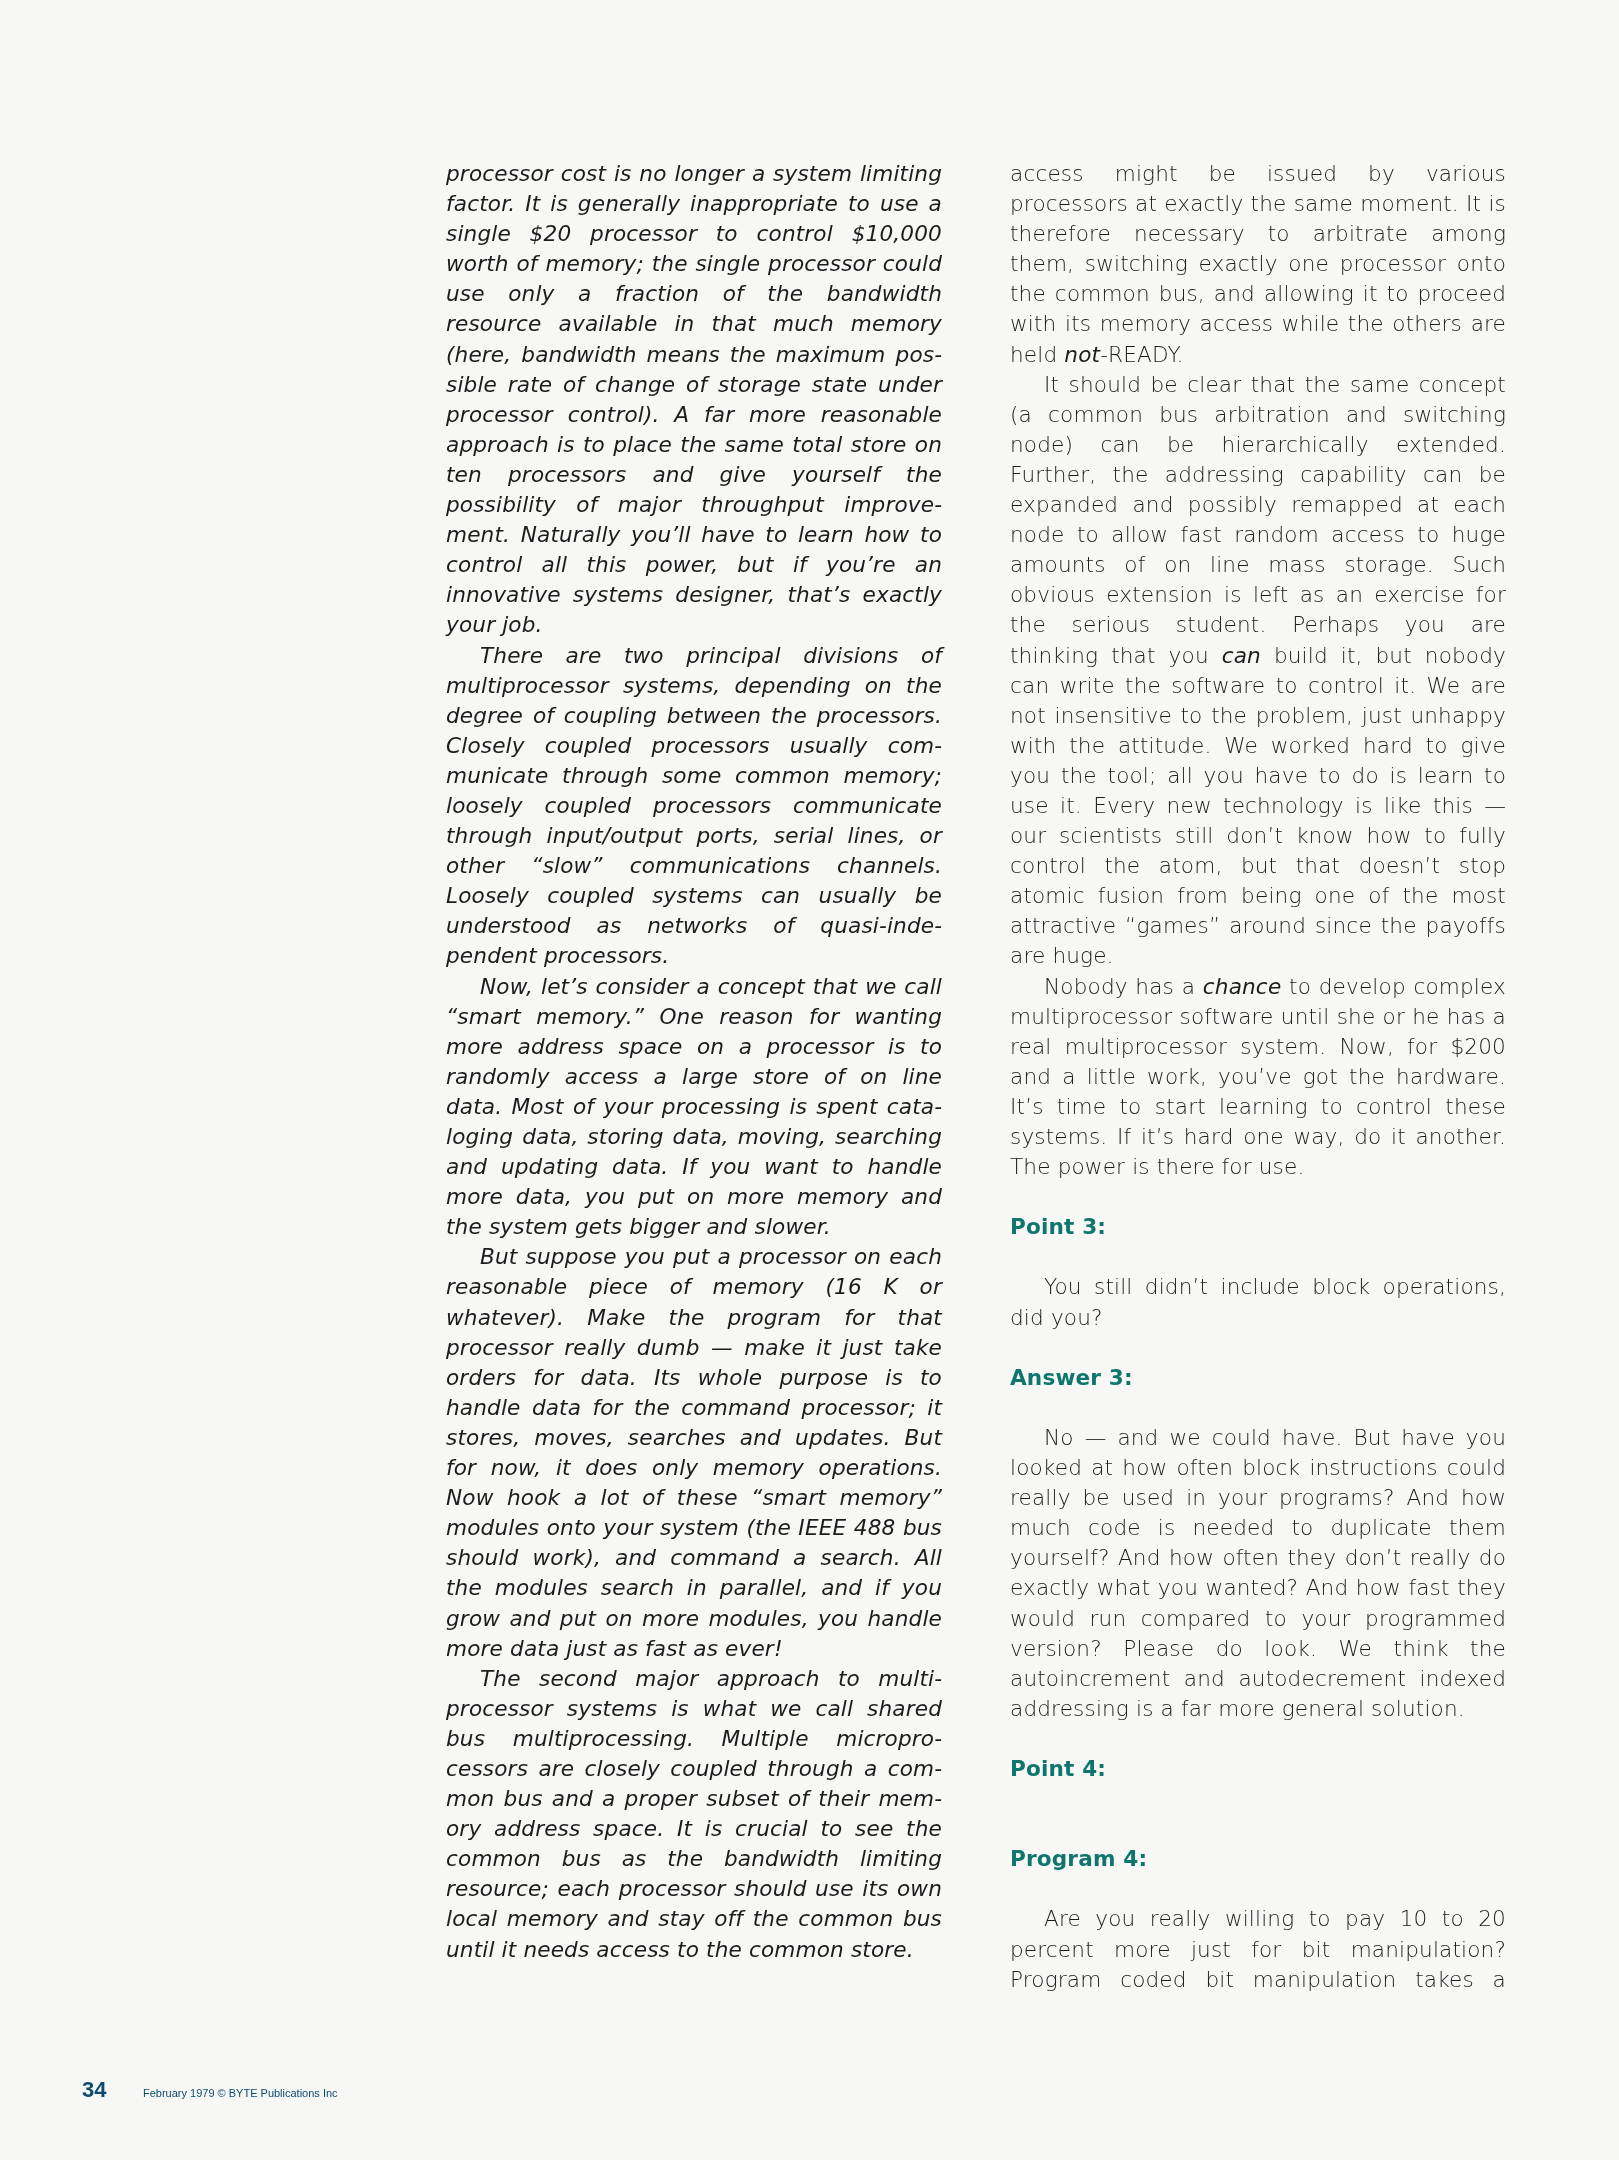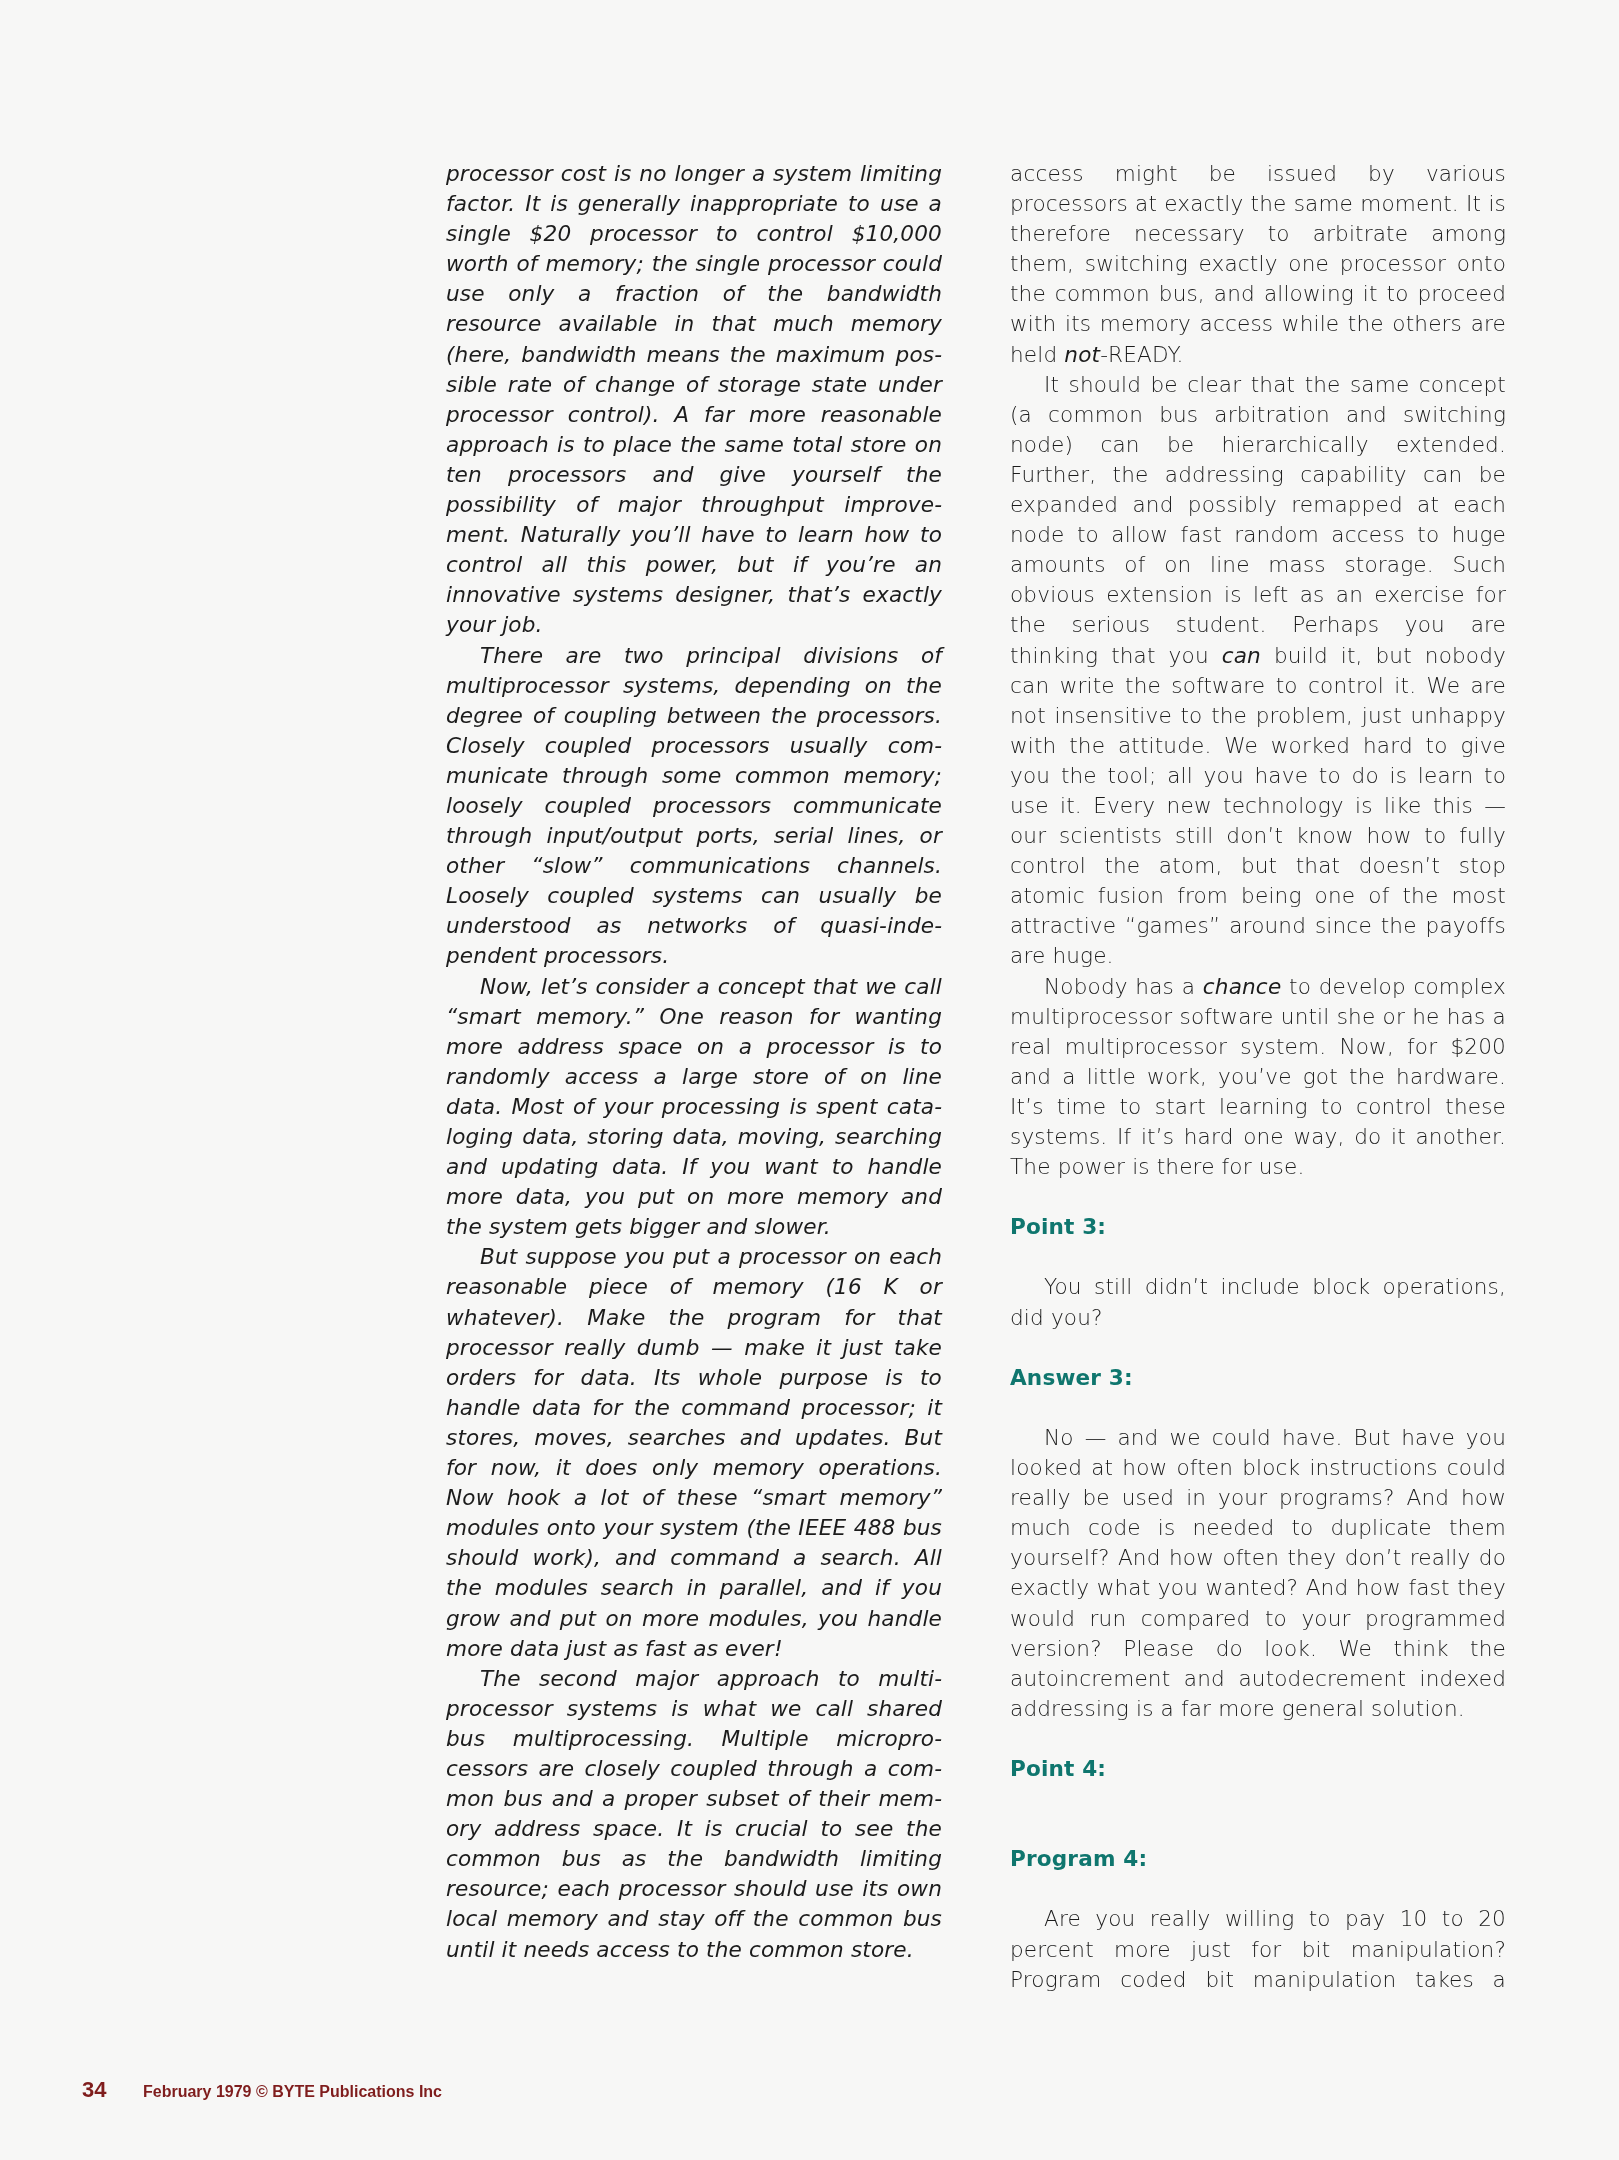--- a/index.html
+++ b/index.html
@@ -37,24 +37,24 @@
   }
   .col em { font-style: italic; margin-top: 28px; }
   .footer {
     position: absolute;
     top: 2077px;
     left: 82px;
     height: 26px;
     display: flex;
     align-items: baseline;
     font-family: "Liberation Sans", sans-serif;
-    color: #7f1d1d;
+    color: #0c4a6e;
   }
   .footer .pagenum { font-size: 22px; font-weight: bold; width: 61px; }
-  .footer .credit { font-size: 16px; font-weight: bold; }
+  .footer .credit { font-size: 11px; }
 </style>
 </head>
 <body>
 
 <div class="col col-left">
   <p class="last">processor cost is no longer a system limiting factor. It is generally inappropriate to use a single $20 processor to control $10,000 worth of memory; the single processor could use only a fraction of the bandwidth resource available in that much memory (here, bandwidth means the maximum pos­sible rate of change of storage state under processor control). A far more reasonable approach is to place the same total store on ten processors and give yourself the possibility of major throughput improve­ment. Naturally you’ll have to learn how to control all this power, but if you’re an innovative systems designer, that’s exactly your job.</p>
   <p class="ind last">There are two principal divisions of multiprocessor systems, depending on the degree of coupling between the processors. Closely coupled processors usually com­municate through some common memory; loosely coupled processors communicate through input/output ports, serial lines, or other “slow” communications channels. Loosely coupled systems can usually be understood as networks of quasi-inde­pendent processors.</p>
   <p class="ind last">Now, let’s consider a concept that we call “smart memory.” One reason for wanting more address space on a processor is to randomly access a large store of on line data. Most of your processing is spent cata­loging data, storing data, moving, searching and updating data. If you want to handle more data, you put on more memory and the system gets bigger and slower.</p>
   <p class="ind last">But suppose you put a processor on each reasonable piece of memory (16 K or whatever). Make the program for that processor really dumb — make it just take orders for data. Its whole purpose is to handle data for the command processor; it stores, moves, searches and updates. But for now, it does only memory opera­tions. Now hook a lot of these “smart memory” modules onto your system (the IEEE 488 bus should work), and command a search. All the modules search in parallel, and if you grow and put on more modules, you handle more data just as fast as ever!</p>
   <p class="ind last">The second major approach to multi­processor systems is what we call shared bus multiprocessing. Multiple micropro­cessors are closely coupled through a com­mon bus and a proper subset of their mem­ory address space. It is crucial to see the common bus as the bandwidth limiting resource; each processor should use its own local memory and stay off the common bus until it needs access to the common store.</p>

